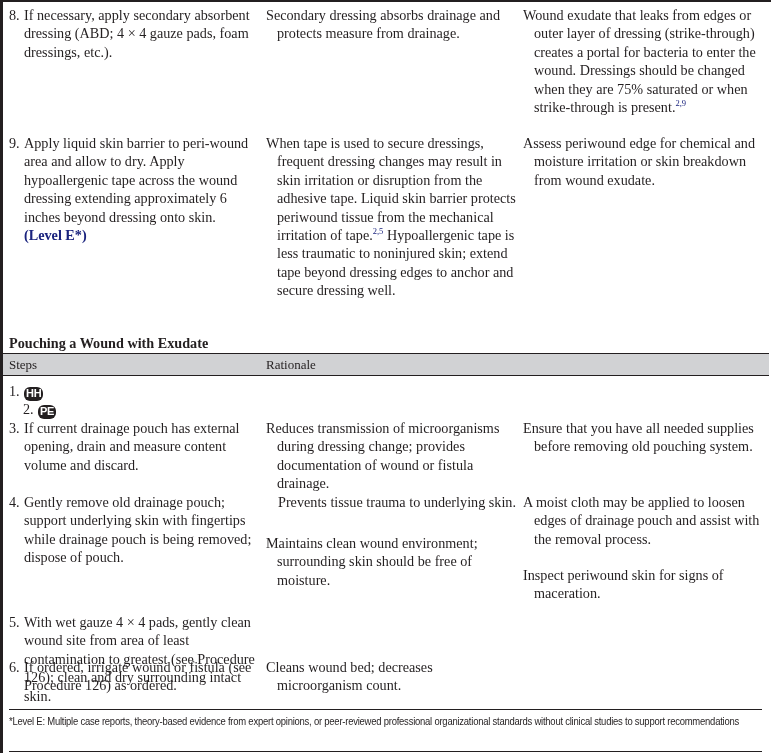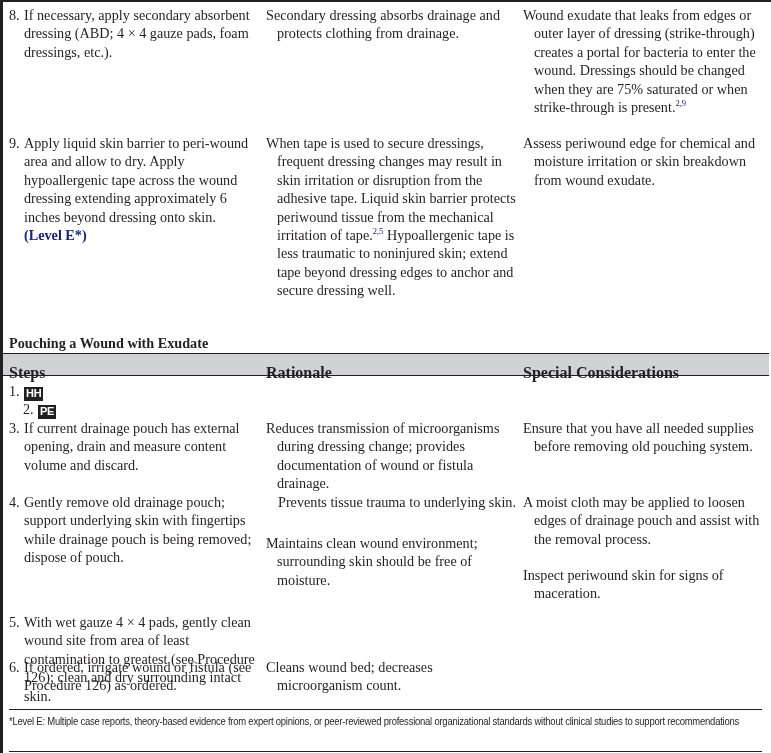--- a/index.html
+++ b/index.html
@@ -67,37 +67,37 @@
       left: 3px;
       top: 353px;
       width: 766px;
       height: 21px;
       background: #d1d2d4;
       border-top: 1.5px solid #231f20;
       border-bottom: 1.5px solid #231f20;
     }
     .header-label {
       position: absolute;
-      top: 10px;
-      font-size: 16px;
-      font-weight: bold;
+      top: 2px;
+      font-size: 13px;
     }
     .badge {
       display: inline-block;
       background: #231f20;
       color: #ffffff;
       font-family: "Liberation Sans", "DejaVu Sans", sans-serif;
       font-weight: bold;
       font-size: 11px;
       line-height: 13px;
       height: 14px;
       padding: 0 2px;
       letter-spacing: -0.3px;
       vertical-align: -1px;
       text-indent: 0;
+      border-radius: 6px;
     }
     .footnote-rule {
       position: absolute;
       left: 9px;
       width: 753px;
       height: 1px;
       background: #231f20;
     }
     .footnote {
       position: absolute;
@@ -115,39 +115,38 @@
   </style>
 </head>
 <body>
 
 <div class="frame-left"></div>
 <div class="frame-top"></div>
 
 <div class="cell item" style="left:9px; top:6px; width:232px;">
   <span class="num">8.</span><span>If necessary, apply secondary absorbent dressing (ABD; 4 × 4 gauze pads, foam dressings, etc.).</span>
 </div>
-<div class="cell hang" style="left:266px; top:6px; width:240px;">Secondary dressing absorbs drainage and protects clothing from drainage.</div>
+<div class="cell hang" style="left:266px; top:6px; width:240px;">Secondary dressing absorbs drainage and protects measure from drainage.</div>
 <div class="cell hang" style="left:523px; top:6px; width:240px;">
   <span>Wound exudate that leaks from edges or outer layer of dressing (strike-through) creates a portal for bacteria to enter the wound. Dressings should be changed when they are 75% saturated or when strike-through is present.</span><span class="sup">2,9</span>
 </div>
 
 <div class="cell item" style="left:9px; top:134px; width:232px;">
   <span class="num">9.</span><span>Apply liquid skin barrier to peri-wound area and allow to dry. Apply hypoallergenic tape across the wound dressing extending approximately 6 inches beyond dressing onto skin.</span> <span class="level">(Level E*)</span>
 </div>
 <div class="cell hang" style="left:266px; top:134px; width:242px;">
   <span>When tape is used to secure dressings, frequent dressing changes may result in skin irritation or disruption from the adhesive tape. Liquid skin barrier protects periwound tissue from the mechanical irritation of tape.</span><span class="sup">2,5</span><span> Hypoallergenic tape is less traumatic to noninjured skin; extend tape beyond dressing edges to anchor and secure dressing well.</span>
 </div>
 <div class="cell hang" style="left:523px; top:134px; width:240px;">Assess periwound edge for chemical and moisture irritation or skin breakdown from wound exudate.</div>
 
 <div class="section-title">Pouching a Wound with Exudate</div>
 
 <div class="header-band">
   <span class="header-label" style="left:6px;">Steps</span>
   <span class="header-label" style="left:263px;">Rationale</span>
-  <span class="header-label" style="left:520px;">Special Considerations</span>
 </div>
 
 <div class="cell item" style="left:9px; top:382px; width:232px;">
   <span class="num">1.</span><span class="badge">HH</span>
 </div>
 <div class="cell item" style="left:23px; top:400px; width:232px;">
   <span class="num">2.</span><span class="badge">PE</span>
 </div>
 
 <div class="cell item" style="left:9px; top:419px; width:232px;">

